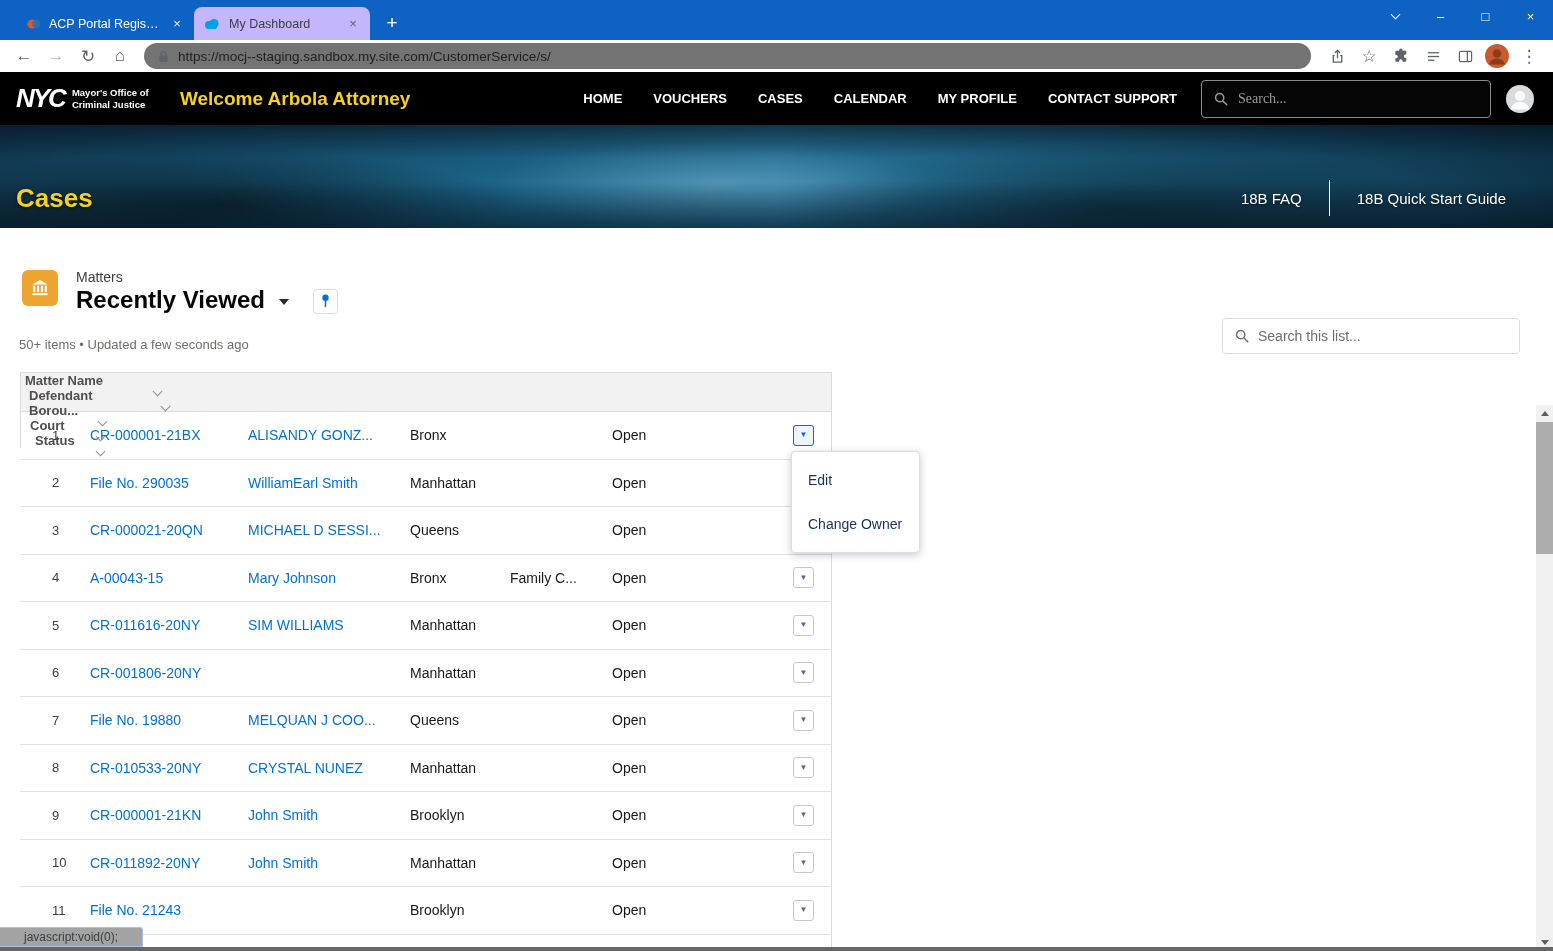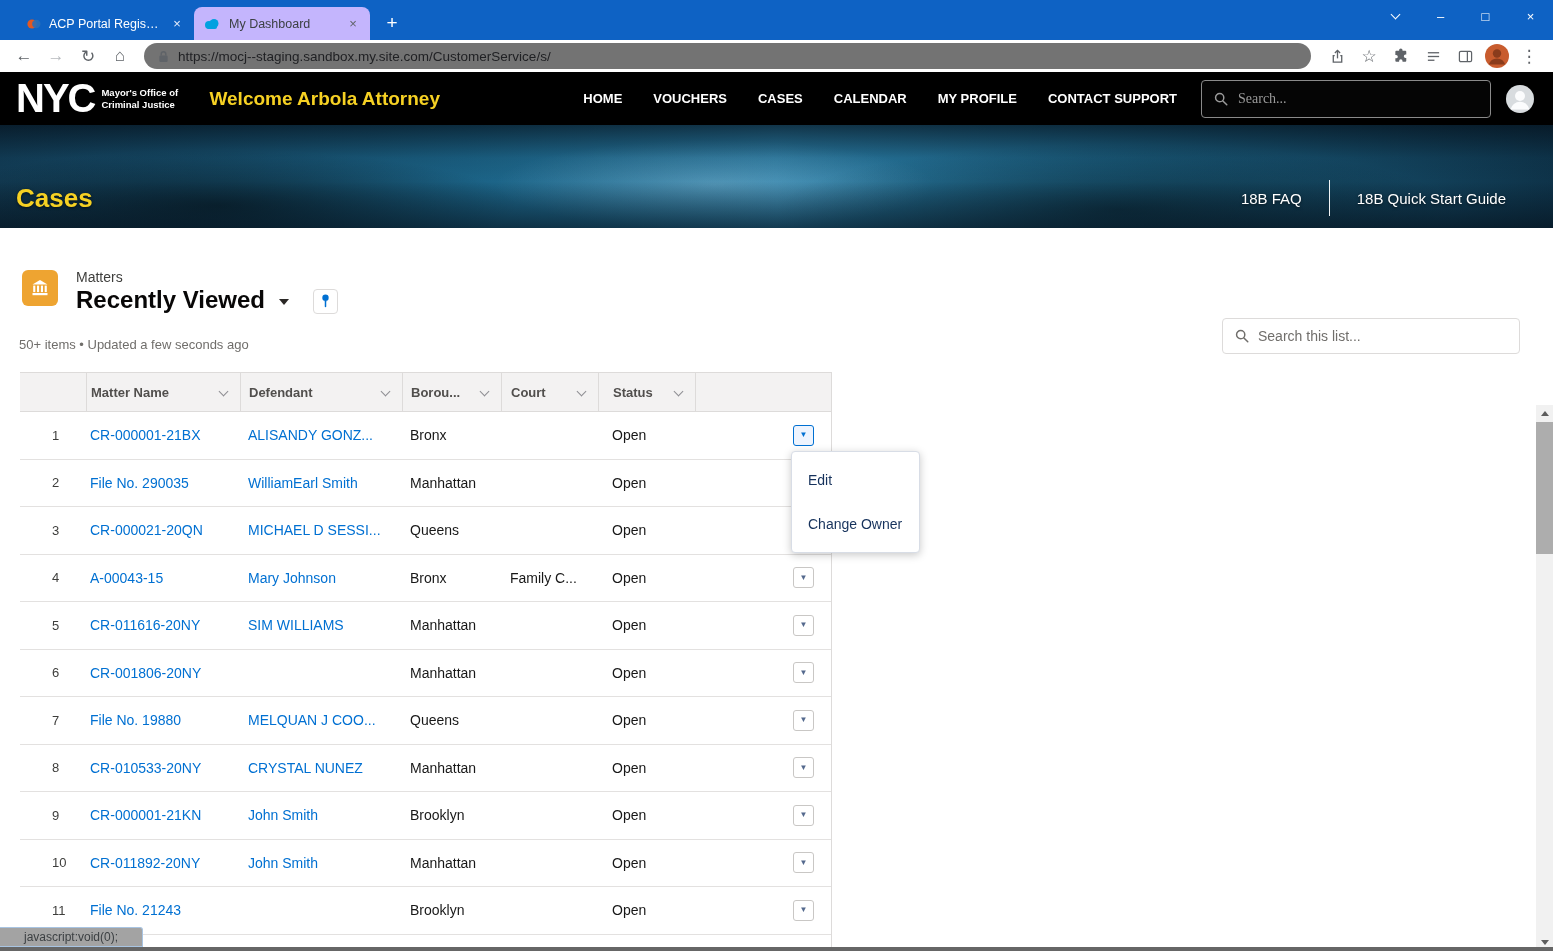--- a/index.html
+++ b/index.html
@@ -25,21 +25,21 @@
   
   .toolbar { position:absolute; left:0; top:40px; width:100%; height:32px; background:#fff; display:flex; align-items:center; padding:0 10px; gap:4px; }
   .tool-ic { width:28px; height:28px; display:flex; align-items:center; justify-content:center; color:#5f6368; font-size:17px; border-radius:50%; flex:0 0 auto; }
   .tool-ic.disabled { color:#b6b9bd; }
   .omnibox { flex:1; height:26px; margin:0 8px 0 6px; background:#737373; border-radius:13px; display:flex; align-items:center; padding:0 14px; gap:9px; max-width:1170px; }
   .url-text { font-size:13.5px; color:#202124; white-space:nowrap; overflow:hidden; }
   .avatar-btn { width:28px; height:28px; display:flex; align-items:center; justify-content:center; flex:0 0 auto; }
 
   
   .site-header { position:absolute; left:0; top:72px; width:100%; height:53px; background:#000; display:flex; align-items:center; color:#fff; }
-  .nyc-logo { font-size:40px; font-weight:bold; letter-spacing:-2px; margin-left:16px; }
+  .nyc-logo { font-size:26px; font-weight:bold; letter-spacing:-2px; margin-left:16px; font-style:italic; }
   .logo-caption { width:82px; font-size:9.5px; line-height:1.2; margin-left:7px; font-weight:bold; }
   .welcome { margin-left:26px; color:#f6d123; font-size:19px; font-weight:bold; white-space:nowrap; }
   .site-nav { margin-left:auto; display:flex; gap:31px; align-items:center; }
   .nav-link { color:#fff; font-size:13px; font-weight:bold; white-space:nowrap; cursor:pointer; text-decoration:none; }
   .hdr-search { width:290px; height:38px; margin-left:24px; border:1px solid #8a8a8a; border-radius:4px; display:flex; align-items:center; padding:0 12px; gap:10px; color:#9a9a9a; background:#050505; }
   .hdr-search input { background:transparent; border:none; outline:none; color:#d5d5d5; font-size:14px; width:220px; font-family:Liberation Serif, serif; }
   .hdr-search input::placeholder { color:#9a9a9a; }
   .hdr-avatar { margin:0 18px 0 14px; }
 
   
@@ -64,21 +64,21 @@
   .view-title { font-size:24px; color:#080707; font-weight:bold; }
   .caret-down { width:0; height:0; border-left:5.5px solid transparent; border-right:5.5px solid transparent; border-top:6.5px solid #2b2826; margin-left:14px; margin-top:4px; }
   .pin-btn { position:absolute; left:313px; top:53px; width:25px; height:25px; border:1px solid #dddbda; border-radius:4px; background:#fff; display:flex; align-items:center; justify-content:center; }
   .summary { position:absolute; left:19px; top:101px; font-size:13px; color:#706e6b; }
   .list-search { position:absolute; left:1222px; top:82px; width:298px; height:36px; border:1px solid #dddbda; border-radius:4px; background:#fff; display:flex; align-items:center; padding:0 12px; gap:9px; color:#706e6b; }
   .list-search input { border:none; outline:none; font-size:14px; color:#3e3e3c; width:240px; font-family:inherit; }
   .list-search input::placeholder { color:#706e6b; }
 
   
   .table-wrap { position:absolute; left:20px; top:136px; width:812px; border-right:1px solid #dddbda; }
-  .thead { display:flex; height:40px; background:#f3f2f2; border-top:1px solid #dddbda; border-bottom:1px solid #dddbda; }
+  .thead { display:flex; height:40px; background:#f3f2f2; border-top:1px solid #dddbda; border-bottom:1px solid #dddbda;flex-direction:column; }
   .th { display:flex; align-items:center; position:relative; font-size:13px; font-weight:bold; color:#514f4d; }
   .th + .th { border-left:1px solid #dddbda; }
   .sort-chev { position:absolute; right:13px; top:15px; }
   .trow { display:flex; height:47.5px; border-bottom:1px solid #e3e1e0; }
   .td { display:flex; align-items:center; overflow:hidden; }
   .col-num   { width:66px;  padding-left:32px; }
   .col-matter{ width:154px; padding-left:4px; }
   .col-def   { width:162px; padding-left:8px; }
   .col-bor   { width:99px;  padding-left:8px; }
   .col-court { width:97px;  padding-left:9px; }

